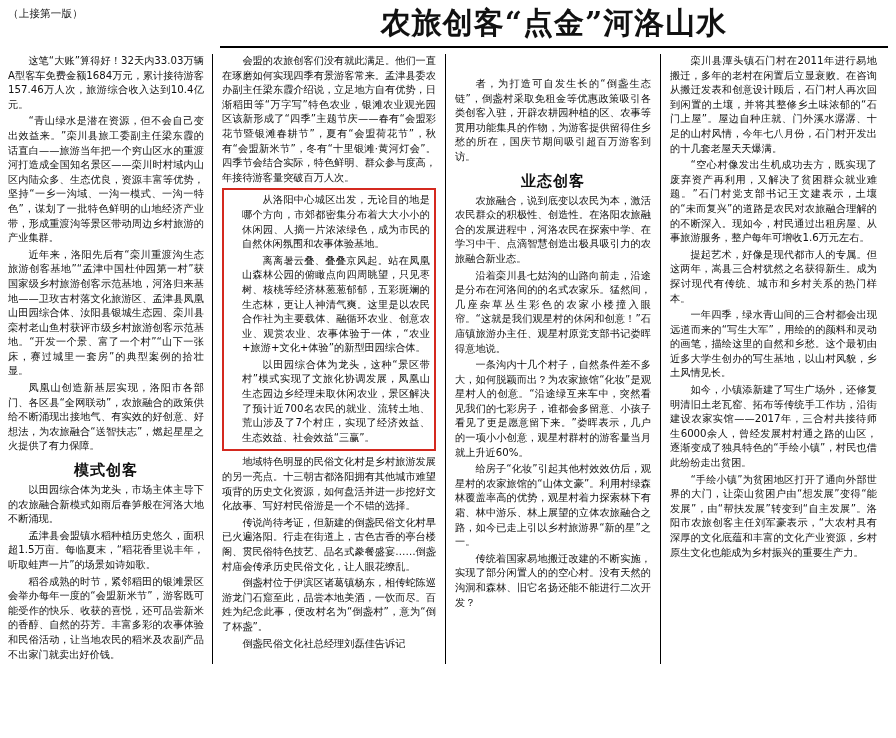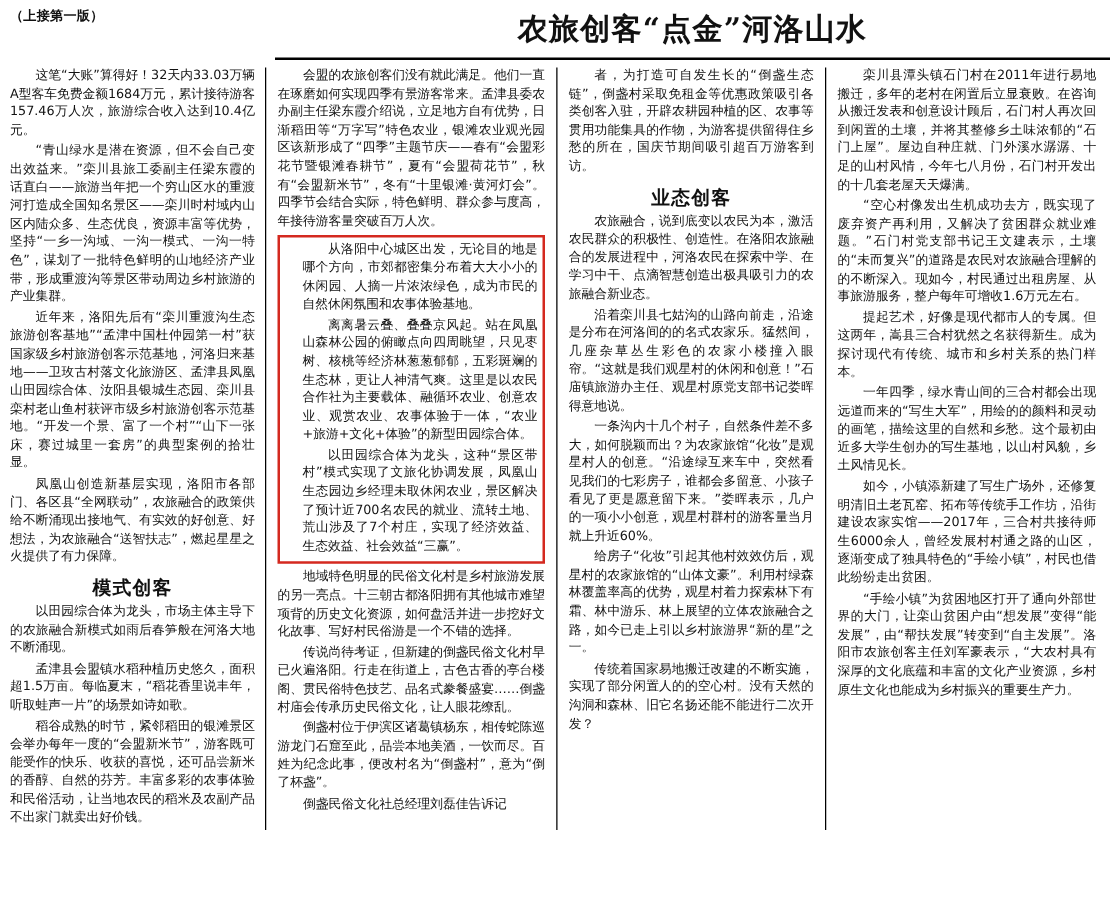--- a/index.html
+++ b/index.html
@@ -20,34 +20,34 @@
     height: 738px;
     box-sizing: border-box;
     padding: 6px 8px 4px 8px;
   }
   .col {
     box-sizing: border-box;
     position: relative;
   }
   .col-1 { width: 204px; padding-right: 8px; }
   .col-2 { width: 232px; padding: 0 9px; }
-  .col-3 { width: 214px; padding: 0 9px; }
+  .col-3 { width: 214px; padding: 0 9px; margin-top: 23px; }
   .col-4 { width: 216px; padding: 0 0 0 9px; }
 
   .kicker {
     font-size: 10.5px;
     line-height: 14px;
-    font-weight: bold;
+    font-weight: normal;
     margin-bottom: 4px;
     letter-spacing: 0.2px;
   }
   .headline {
     font-family: "DejaVu Serif", "Liberation Serif", serif;
     font-weight: bold;
-    font-size: 24px;
+    font-size: 30px;
     line-height: 34px;
     letter-spacing: 1px;
     text-align: center;
     padding-bottom: 6px;
     margin-bottom: 6px;
     border-bottom: 2px solid #000;
   }
   .headline-wrap {
     width: 100%;
   }

